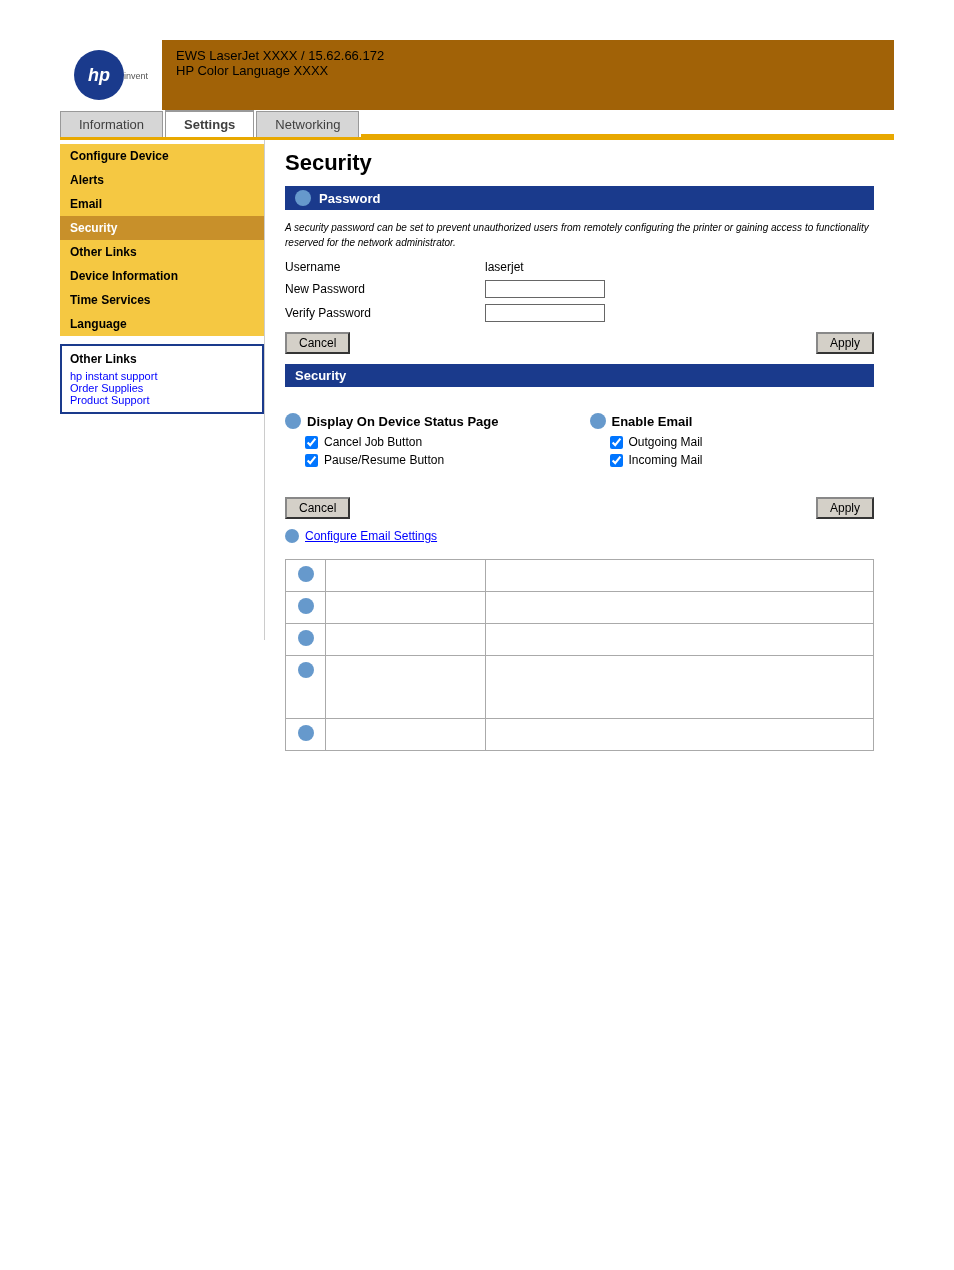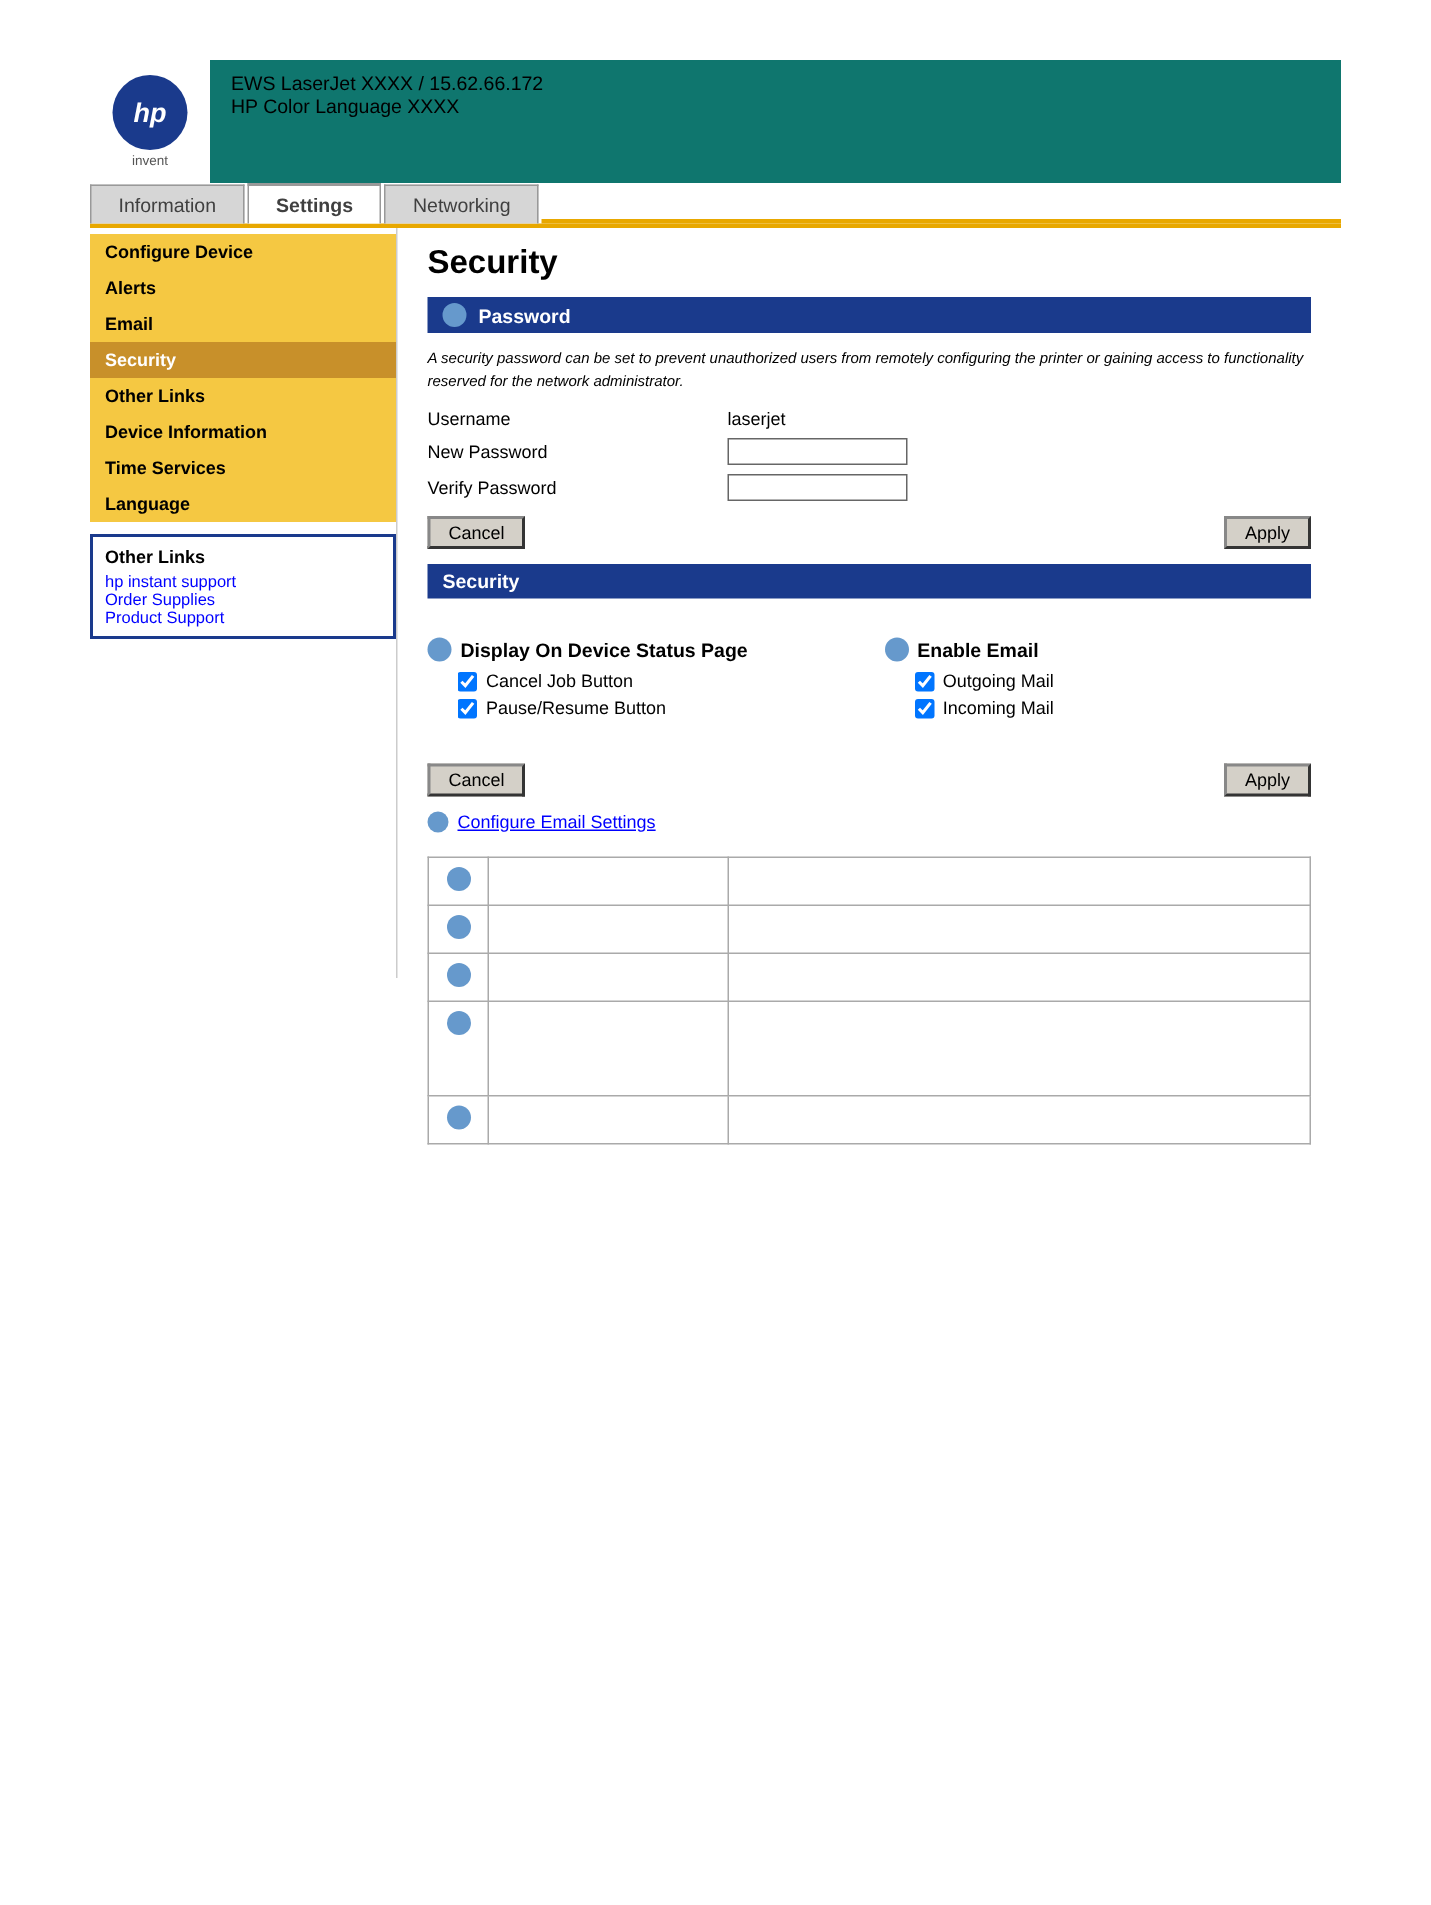--- a/index.html
+++ b/index.html
@@ -58,22 +58,22 @@
     .info-table { width: 100%; border-collapse: collapse; margin-top: 16px; }
     .info-table td, .info-table th { border: 1px solid #aaa; padding: 6px 10px; font-size: 12px; vertical-align: top; }
     .info-table .table-bullet-cell { width: 40px; text-align: center; }
     .table-bullet { width: 16px; height: 16px; background: #6699cc; border-radius: 50%; display: inline-block; }
     .info-table .col-name { width: 160px; }
     .table-link { color: #00f; text-decoration: underline; cursor: pointer; display: block; margin-top: 4px; }
     .hp-circle { width: 50px; height: 50px; background: #1a3a8c; border-radius: 50%; display: flex; align-items: center; justify-content: center; color: #fff; font-size: 20px; font-weight: bold; font-style: italic; }
     .hp-invent { font-size: 9px; color: #555; margin-top: 2px; text-align: center; }
 
     .header-row { display: flex; align-items: stretch; }
-    .header-logo-area { background: #fff; padding: 10px 14px; display: flex; flex-direction: column; align-items: center; justify-content: center; min-width: 80px; }
-    .header-title-area { background: #0f766e; flex: 1; padding: 8px 14px; }
+    .header-logo-area { background: #fff; padding: 10px 14px; display: flex; flex-direction: row; align-items: center; justify-content: center; min-width: 80px; }
+    .header-title-area { background: #a16207; flex: 1; padding: 8px 14px; }
   </style>
 </head>
 <body>
 
 <div class="outer-wrapper">
 
   <div class="header-row" style="margin-bottom:0;">
     <div class="header-logo-area">
       <div class="hp-circle">
         <span style="font-style:italic;font-weight:bold;font-size:18px;">hp</span>

